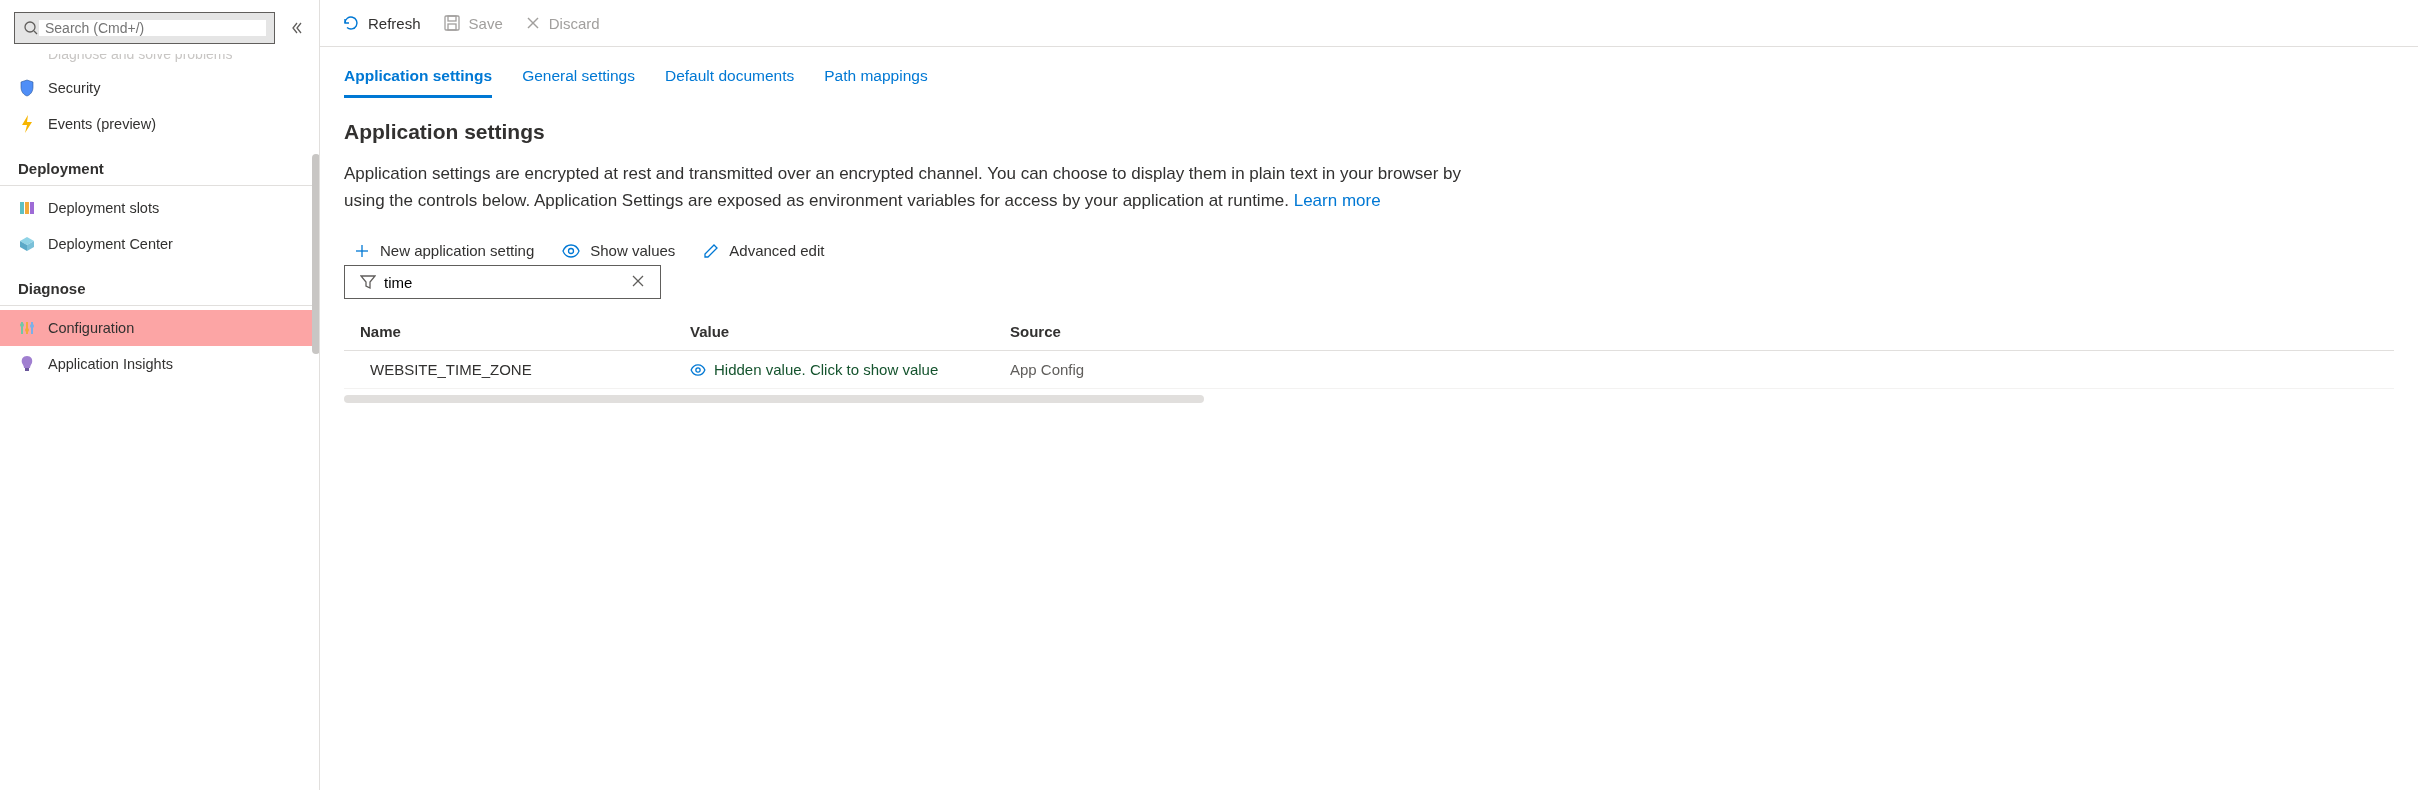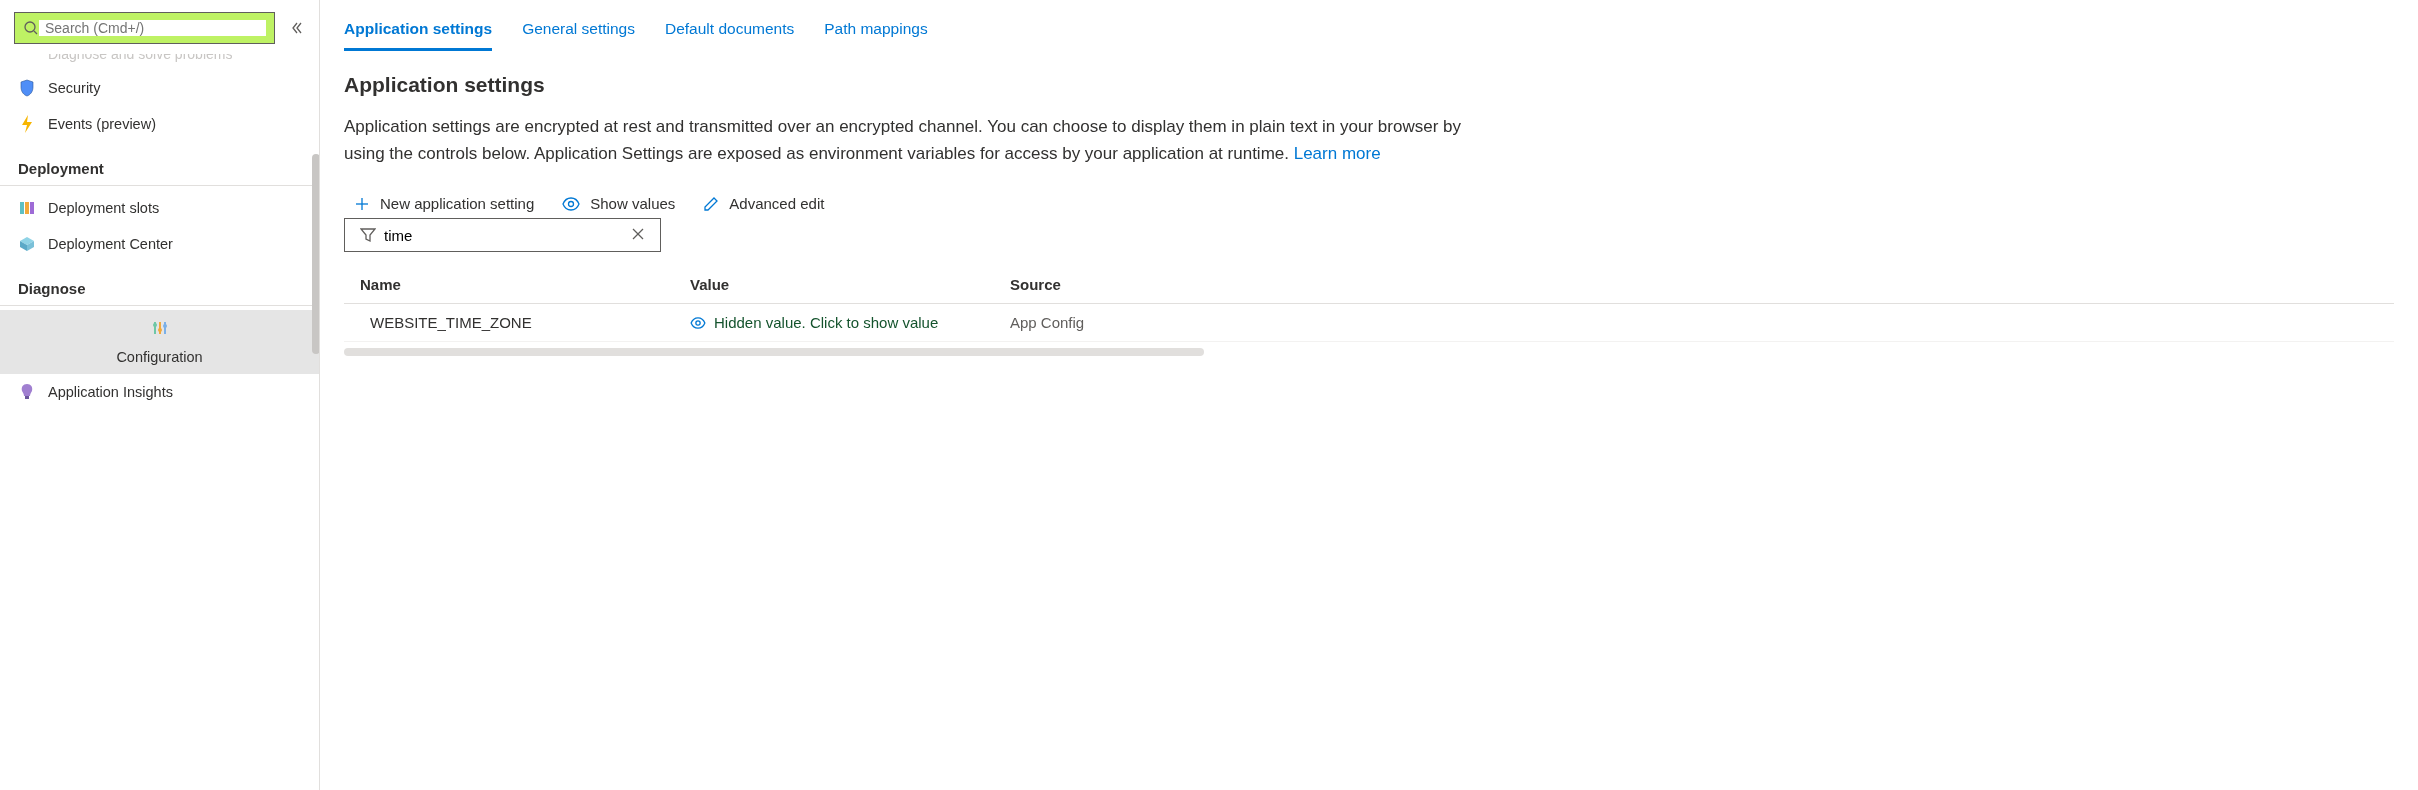--- a/index.html
+++ b/index.html
@@ -26,21 +26,21 @@
       align-items: center;
       padding: 12px 14px 10px 14px;
     }
     .search-box {
       flex: 1;
       display: flex;
       align-items: center;
       border: 1px solid #605e5c;
       height: 32px;
       padding: 0 8px;
-      background: #bef264;
+      background: #e5e5e5;
     }
     .search-box svg { flex-shrink: 0; }
     .search-input {
       border: none;
       outline: none;
       flex: 1;
       font-size: 14px;
       padding-left: 6px;
       color: #323130;
     }
@@ -66,21 +66,21 @@
       line-height: 0;
     }
     .nav-item {
       display: flex;
       align-items: center;
       padding: 9px 18px;
       cursor: pointer;
       font-size: 14.5px;
       gap: 12px;
     }
-    .nav-item.active { background: #e5e5e5; flex-direction: column; }
+    .nav-item.active { background: #fca5a5; }
     .nav-icon {
       width: 18px;
       height: 18px;
       display: inline-flex;
       align-items: center;
       justify-content: center;
     }
     .nav-group {
       font-weight: 600;
       font-size: 15px;
@@ -314,20 +314,44 @@
           </svg>
       </span>
       <span>Application Insights</span>
     </div>
 
     <div class="scrollbar-track"></div>
   </div>
 </div>
 
 <div class="main">
+  <div class="toolbar">
+    <div class="toolbar-btn">
+      <svg width="18" height="18" viewBox="0 0 18 18" fill="none" stroke="#0078d4" stroke-width="1.4">
+          <path d="M3 9 A6 6 0 1 1 5 13.5"></path>
+          <polyline points="3,5 3,9 7,9"></polyline>
+        </svg>
+      <span>Refresh</span>
+    </div>
+    <div class="toolbar-btn disabled">
+      <svg width="18" height="18" viewBox="0 0 18 18" fill="none" stroke="#a19f9d" stroke-width="1.3">
+          <rect x="2" y="2" width="14" height="14" rx="1"></rect>
+          <rect x="5" y="2" width="8" height="5"></rect>
+          <rect x="5" y="10" width="8" height="6"></rect>
+        </svg>
+      <span>Save</span>
+    </div>
+    <div class="toolbar-btn disabled">
+      <svg width="16" height="16" viewBox="0 0 16 16" fill="none" stroke="#a19f9d" stroke-width="1.4">
+          <line x1="3" y1="3" x2="13" y2="13"></line>
+          <line x1="13" y1="3" x2="3" y2="13"></line>
+        </svg>
+      <span>Discard</span>
+    </div>
+  </div>
 
   <div class="content">
     <div class="tabs">
       <div class="tab active">Application settings</div>
       <div class="tab">General settings</div>
       <div class="tab">Default documents</div>
       <div class="tab">Path mappings</div>
     </div>
 
     <div class="section-title">Application settings</div>

